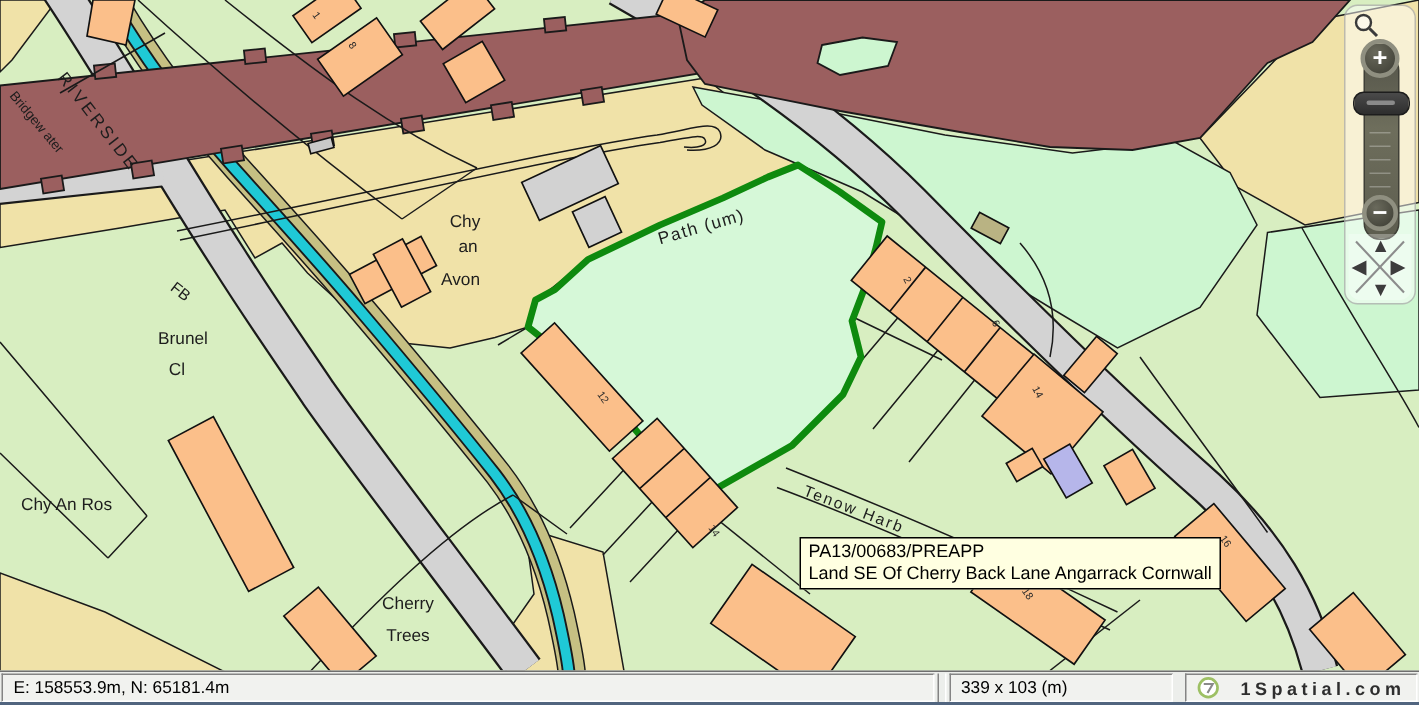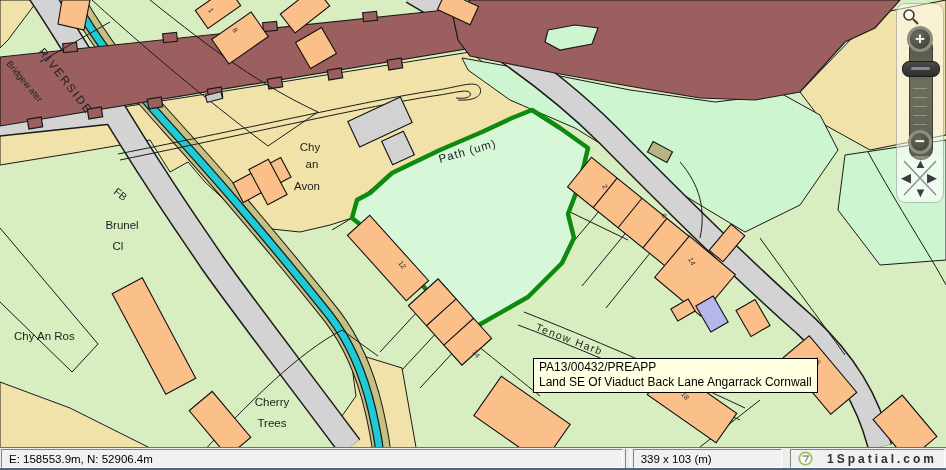--- a/index.html
+++ b/index.html
@@ -213,22 +213,22 @@
     <text class="hn" transform="translate(602,186) rotate(62)">2</text>
     <text class="hn" transform="translate(661,215) rotate(62)">6</text>
     <text class="hn" transform="translate(688,259) rotate(62)">14</text>
     <text class="hn" transform="translate(681,394) rotate(55)">18</text>
     <text class="hn" transform="translate(813,359) rotate(55)">16</text>
   </g>
 </svg>
 </div>
 
 <div class="map-tooltip">
-  <div>PA13/00432/PREAPP</div>
-  <div>Land SE Of Viaduct Back Lane Angarrack Cornwall</div>
+  <div>PA13/00683/PREAPP</div>
+  <div>Land SE Of Cherry Back Lane Angarrack Cornwall</div>
 </div>
 
 <div class="nav-panel">
   <svg class="search-ico" viewBox="0 0 18 18">
     <circle cx="7" cy="7" r="5" fill="rgba(255,255,255,0.5)" stroke="#3a3a3a" stroke-width="1.6"></circle>
     <line x1="11" y1="11" x2="16" y2="16" stroke="#3a3a3a" stroke-width="2"></line>
   </svg>
   <div class="slider-track"></div>
   <div class="tick" style="top:84px"></div>
   <div class="tick" style="top:93px"></div>
@@ -244,21 +244,21 @@
       <line x1="37" y1="5" x2="5" y2="39" stroke="#8c8c8c" stroke-width="1.4"></line>
     </svg>
     <div class="pan-arrow pan-up">▲</div>
     <div class="pan-arrow pan-down">▼</div>
     <div class="pan-arrow pan-left">◀</div>
     <div class="pan-arrow pan-right">▶</div>
   </div>
 </div>
 
 <div class="status-bar">
-  <div class="status-cell cell-coords">E: 158553.9m, N: 52906.4m</div>
+  <div class="status-cell cell-coords">E: 158553.9m, N: 65181.4m</div>
   <div class="cell-divider"></div>
   <div class="status-cell cell-extent">339 x 103 (m)</div>
   <div class="status-cell cell-brand">
     <svg width="15" height="15">
       <circle cx="7.5" cy="7.5" r="6.2" fill="#ffffff" stroke="#9dc064" stroke-width="1.8"></circle>
       <path d="M 4.5,5 L 10.5,5 L 7,11" fill="none" stroke="#8a8a8a" stroke-width="1.4"></path>
     </svg>
     <span class="brand-text">1Spatial.com</span>
   </div>
 </div>

